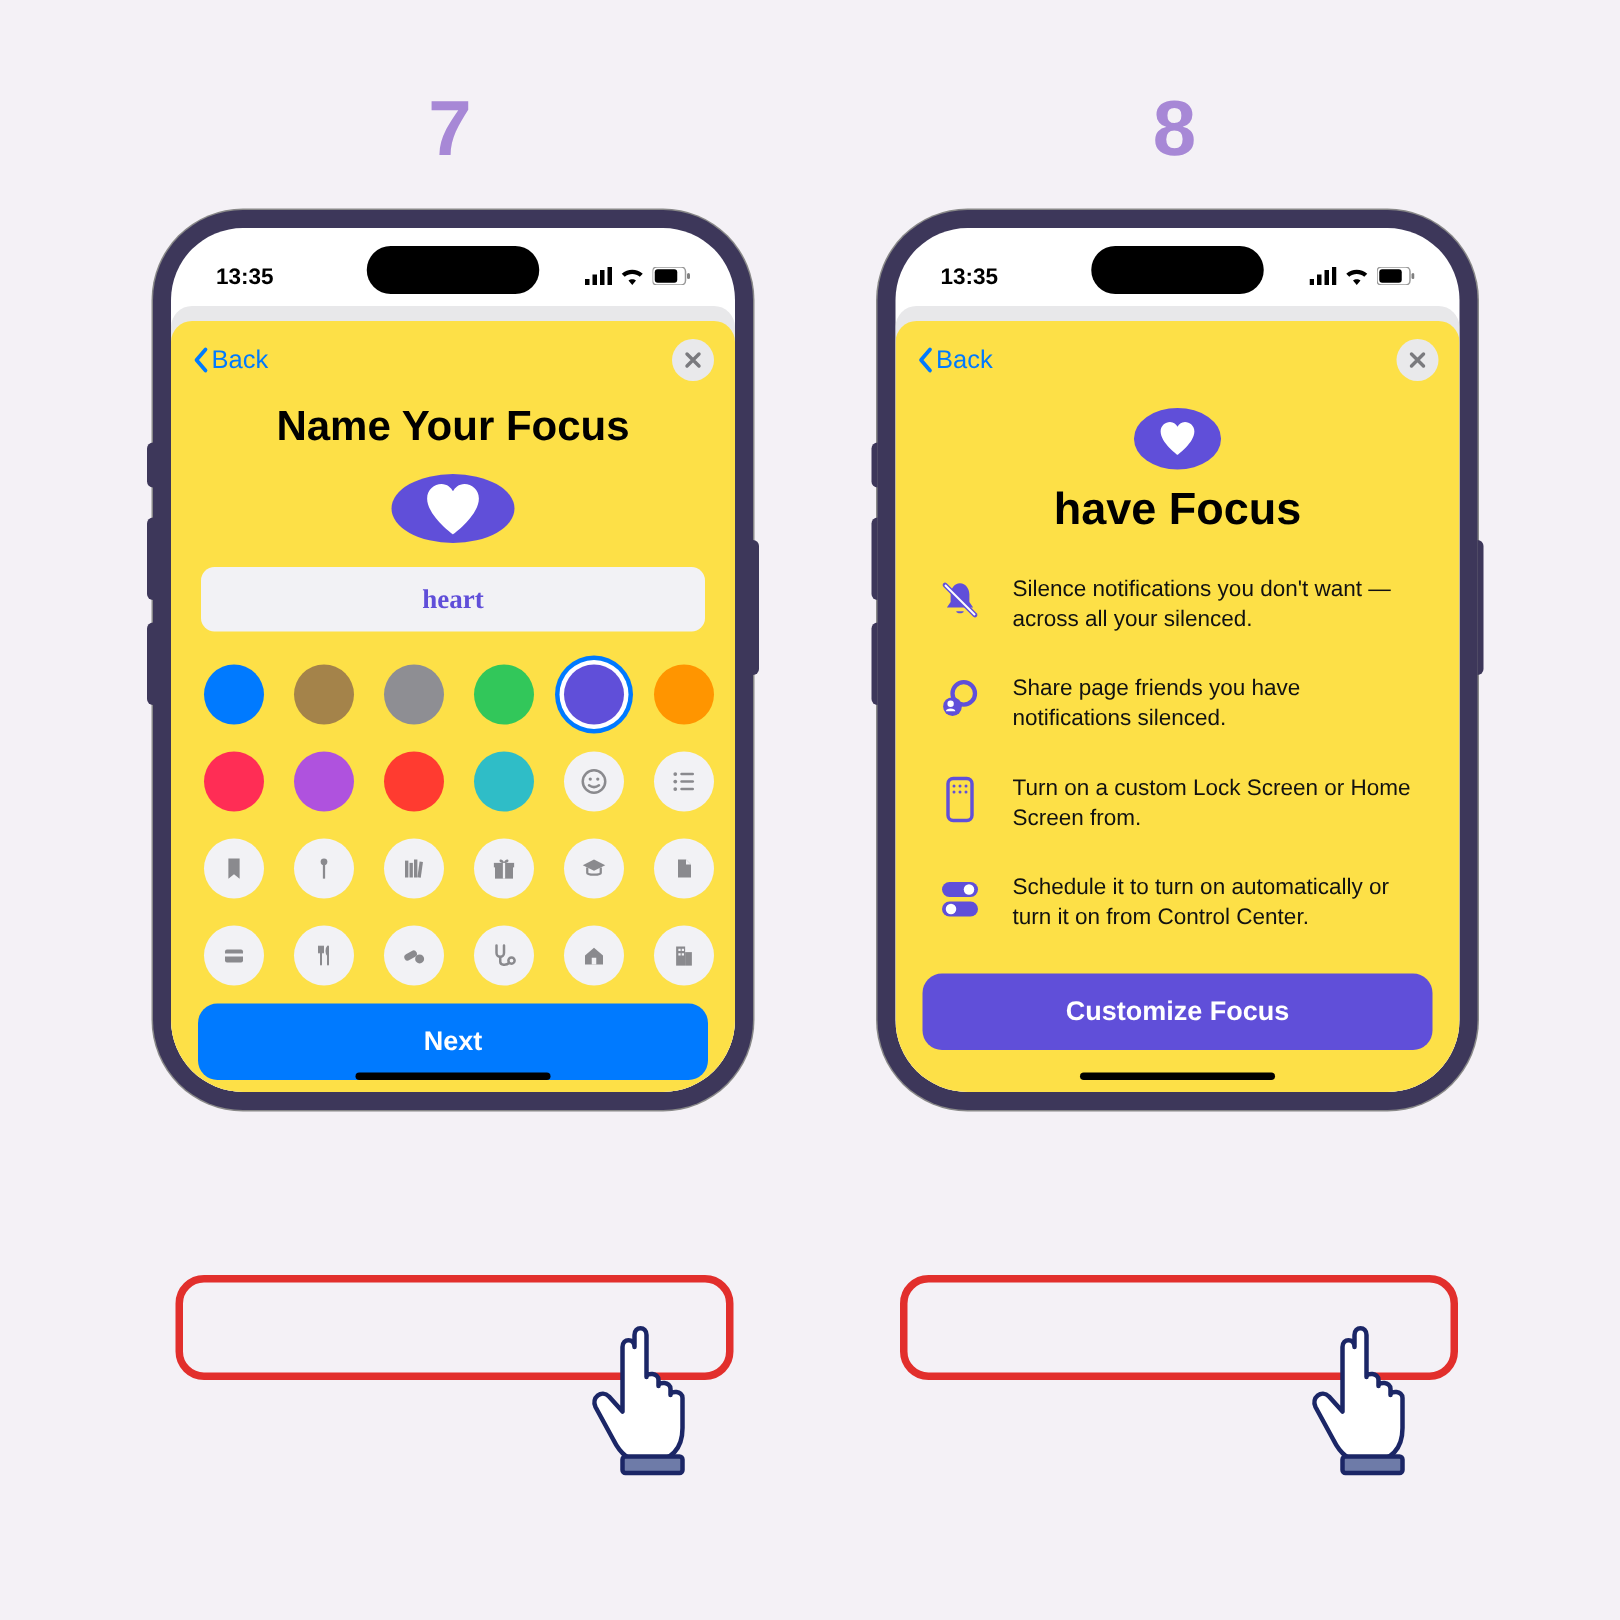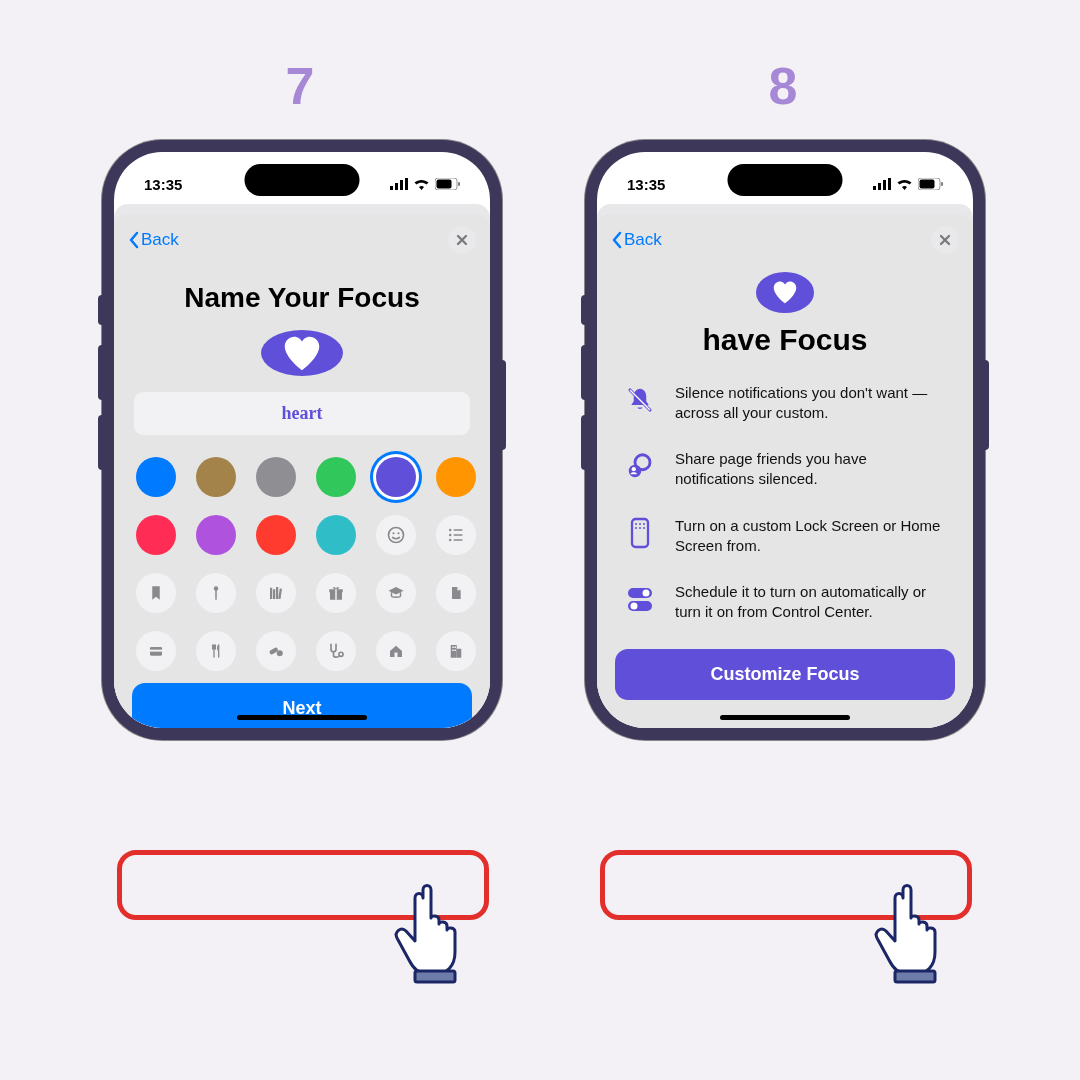--- a/index.html
+++ b/index.html
@@ -62,42 +62,42 @@
   .status-icons { display: flex; gap: 5px; align-items: center; }
   .sheet-bg {
     position: absolute;
     top: 52px; left: 0; right: 0; bottom: 0;
     background: #e8e8ea;
     border-radius: 14px 14px 0 0;
   }
   .sheet {
     position: absolute;
     top: 62px; left: 0; right: 0; bottom: 0;
-    background: #e5e5e5;
+    background: #fde047;
     border-radius: 14px 14px 0 0;
     display: flex;
     flex-direction: column;
     padding: 12px 14px 10px;
   }
   .sheet-top {
     display: flex;
     justify-content: space-between;
     align-items: center;
     margin-bottom: 10px;
   }
   .back { color: #007aff; font-size: 17px; display: flex; align-items: center; gap: 2px; }
   .close {
     width: 28px; height: 28px;
     background: #e9e9eb;
     border-radius: 50%;
     display: flex; align-items: center; justify-content: center;
     color: #7a7a7e;
     font-size: 15px; font-weight: 700;
   }
-  .title7 { font-size: 28px; font-weight: 700; text-align: center; margin-top: 18px; margin-bottom: 16px; }
+  .title7 { font-size: 28px; font-weight: 700; text-align: center; margin-top: 4px; margin-bottom: 16px; }
   .big-circle {
     width: 82px; height: 82px;
     background: #604fd9;
     border-radius: 50%;
     margin: 0 auto 16px;
     display: flex; align-items: center; justify-content: center;
   }
   .name-field {
     background: #f2f2f5;
     border-radius: 9px;
@@ -400,21 +400,21 @@
       <div class="title8">have Focus</div>
 
       <div class="feat-row">
         <div class="feat-icon">
           <svg width="30" height="30" viewBox="0 0 24 24">
               <path d="M12 3 C9 3 7 6 7 9 V13 L5 16 H19 L17 13 V9 C17 6 15 3 12 3 Z M10 18 C10 19.5 14 19.5 14 18" fill="#604fd9"></path>
               <line x1="4" y1="4" x2="20" y2="20" stroke="#604fd9" stroke-width="2.5" stroke-linecap="round"></line>
               <line x1="4" y1="4" x2="20" y2="20" stroke="#fff" stroke-width="1"></line>
             </svg>
         </div>
-        <div class="feat-text">Silence notifications you don't want — across all your custom.</div>
+        <div class="feat-text">Silence notifications you don't want — across all your silenced.</div>
       </div>
       <div class="feat-row">
         <div class="feat-icon">
           <svg width="30" height="30" viewBox="0 0 24 24">
               <circle cx="14" cy="9" r="6" fill="none" stroke="#604fd9" stroke-width="2.3"></circle>
               <circle cx="8" cy="16" r="5" fill="#604fd9"></circle>
               <circle cx="7" cy="14.5" r="1.7" fill="#fff"></circle>
               <path d="M4.5 18.5 C4.5 16.5 9.5 16.5 9.5 18.5" fill="#fff"></path>
             </svg>
         </div>

